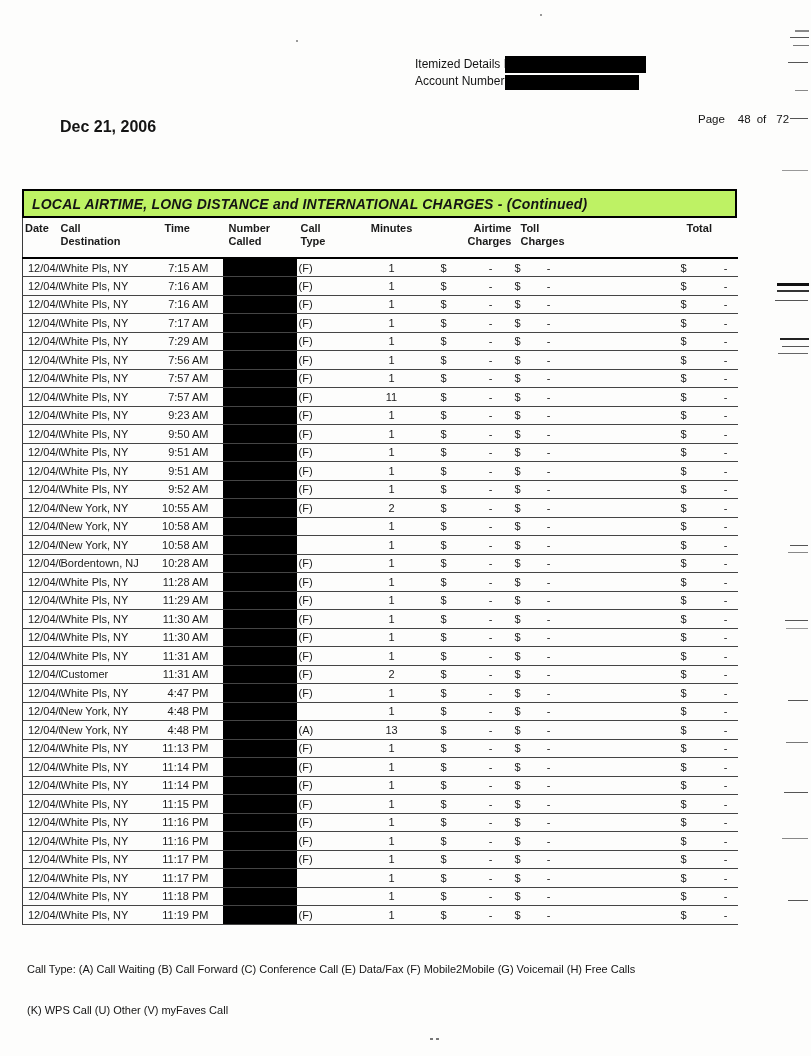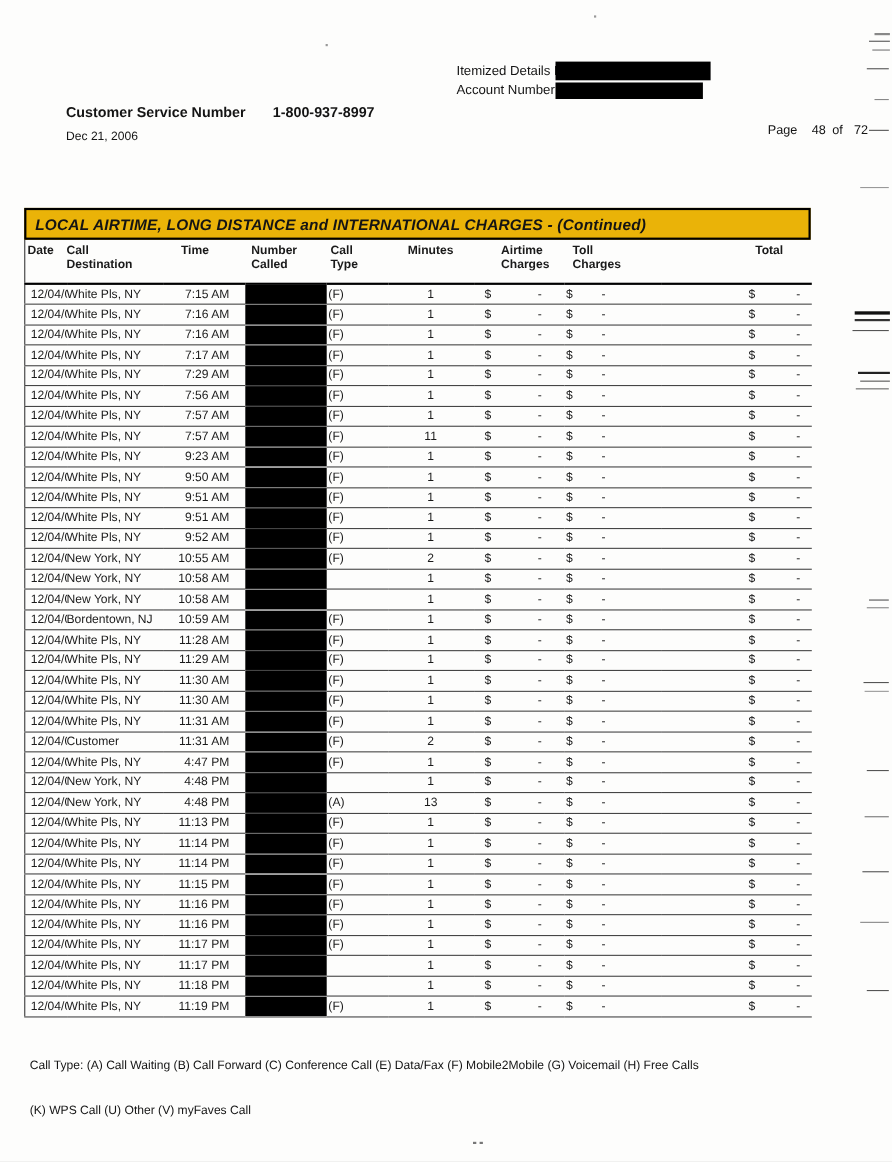--- a/index.html
+++ b/index.html
@@ -15,32 +15,32 @@
   }
 
   
   .hdr-itemized { position: absolute; left: 415px; top: 57px; font-size: 12px; }
   .hdr-account  { position: absolute; left: 415px; top: 74px; font-size: 12px; }
   .redact-1 { position: absolute; left: 505px; top: 56px; width: 141px; height: 17px; background: #000; }
   .redact-2 { position: absolute; left: 505px; top: 75px; width: 134px; height: 15px; background: #000; }
 
   .cs-line { position: absolute; left: 60px; top: 94px; font-size: 13px; font-weight: bold; }
   .cs-line .cs-label { display: inline-block; width: 188px; }
-  .stmt-date { position: absolute; left: 60px; top: 118px; font-size: 11px; }
+  .stmt-date { position: absolute; left: 60px; top: 118px; font-size: 16px; font-weight: bold; }
 
   .page-ind { position: absolute; left: 698px; top: 113px; font-size: 11.5px; white-space: nowrap; }
   .page-ind span { display: inline-block; }
   .page-ind .p-cur { margin-left: 13px; }
   .page-ind .p-of  { margin-left: 6px; }
   .page-ind .p-tot { margin-left: 10px; }
 
   
   .tbl-title {
     position: absolute; left: 22px; top: 189px; width: 715px; height: 29px;
-    border: 2px solid #000; background: #eab308;
+    border: 2px solid #000; background: #bef264;
     font-size: 14px; font-weight: bold; font-style: italic;
     padding: 5px 2px 0 8px; letter-spacing: 0.2px;
   }
 
   
   table.charges {
     position: absolute; left: 22px; top: 218px; width: 715px;
     border-collapse: collapse; table-layout: fixed;
     font-size: 11px; color: #1a1a1a;
     border-left: 1px solid #3a3a3a;
@@ -60,21 +60,21 @@
     font-size: 11px; font-weight: bold; text-align: left;
     white-space: pre-line; line-height: 13px;
     border-bottom: 2px solid #000;
   }
   .charges th.c-date  { padding-left: 2px; }
   .charges th.c-dest  { padding-left: 0; }
   .charges th.c-time  { padding-left: 16px; margin-top: 40px; }
   .charges th.c-num   { padding-left: 6px; }
   .charges th.c-type  { padding-left: 4px; }
   .charges th.c-min   { text-align: center; }
-  .charges th.c-air   { padding-left: 25px; }
+  .charges th.c-air   { padding-left: 25px; text-align: right; }
   .charges th.c-toll  { padding-left: 8px; }
   .charges th.c-total { padding-left: 86px; }
 
   .charges tbody td {
     height: 18.5px; border-bottom: 1px solid #454545;
     white-space: nowrap; overflow: hidden; vertical-align: middle;
   }
   .charges td.c-date  { padding-left: 5px; }
   .charges td.c-dest  { padding-left: 0; margin-top: 20px; }
   .charges td.c-time  { text-align: right; padding-right: 14px; }
@@ -96,23 +96,20 @@
 </head>
 <body>
 
 <div class="page">
 
   <div class="hdr-itemized">Itemized Details For</div>
   <div class="redact-1"></div>
   <div class="hdr-account">Account Number:</div>
   <div class="redact-2"></div>
 
-  <div class="cs-line">
-    <span class="cs-label">Customer Service Number</span><span>1-800-937-8997</span>
-  </div>
   <div class="stmt-date">Dec 21, 2006</div>
 
   <div class="page-ind">
     <span>Page</span><span class="p-cur">48</span><span class="p-of">of</span><span class="p-tot">72</span>
   </div>
 
   <div class="tbl-title">LOCAL AIRTIME, LONG DISTANCE and INTERNATIONAL CHARGES  - (Continued)</div>
 
   <table class="charges">
     <colgroup>
@@ -317,21 +314,21 @@
       <td class="c-num"></td>
       <td class="c-type"></td>
       <td class="c-min">1</td>
       <td class="c-air"><span class="cur">$</span><span class="amt">-</span></td>
       <td class="c-toll"><span class="cur">$</span><span class="amt">-</span></td>
       <td class="c-total"><span class="cur">$</span><span class="amt">-</span></td>
     </tr>
         <tr>
       <td class="c-date">12/04/06</td>
       <td class="c-dest">Bordentown, NJ</td>
-      <td class="c-time">10:59 AM</td>
+      <td class="c-time">10:28 AM</td>
       <td class="c-num"></td>
       <td class="c-type">(F)</td>
       <td class="c-min">1</td>
       <td class="c-air"><span class="cur">$</span><span class="amt">-</span></td>
       <td class="c-toll"><span class="cur">$</span><span class="amt">-</span></td>
       <td class="c-total"><span class="cur">$</span><span class="amt">-</span></td>
     </tr>
         <tr>
       <td class="c-date">12/04/06</td>
       <td class="c-dest">White Pls, NY</td>

